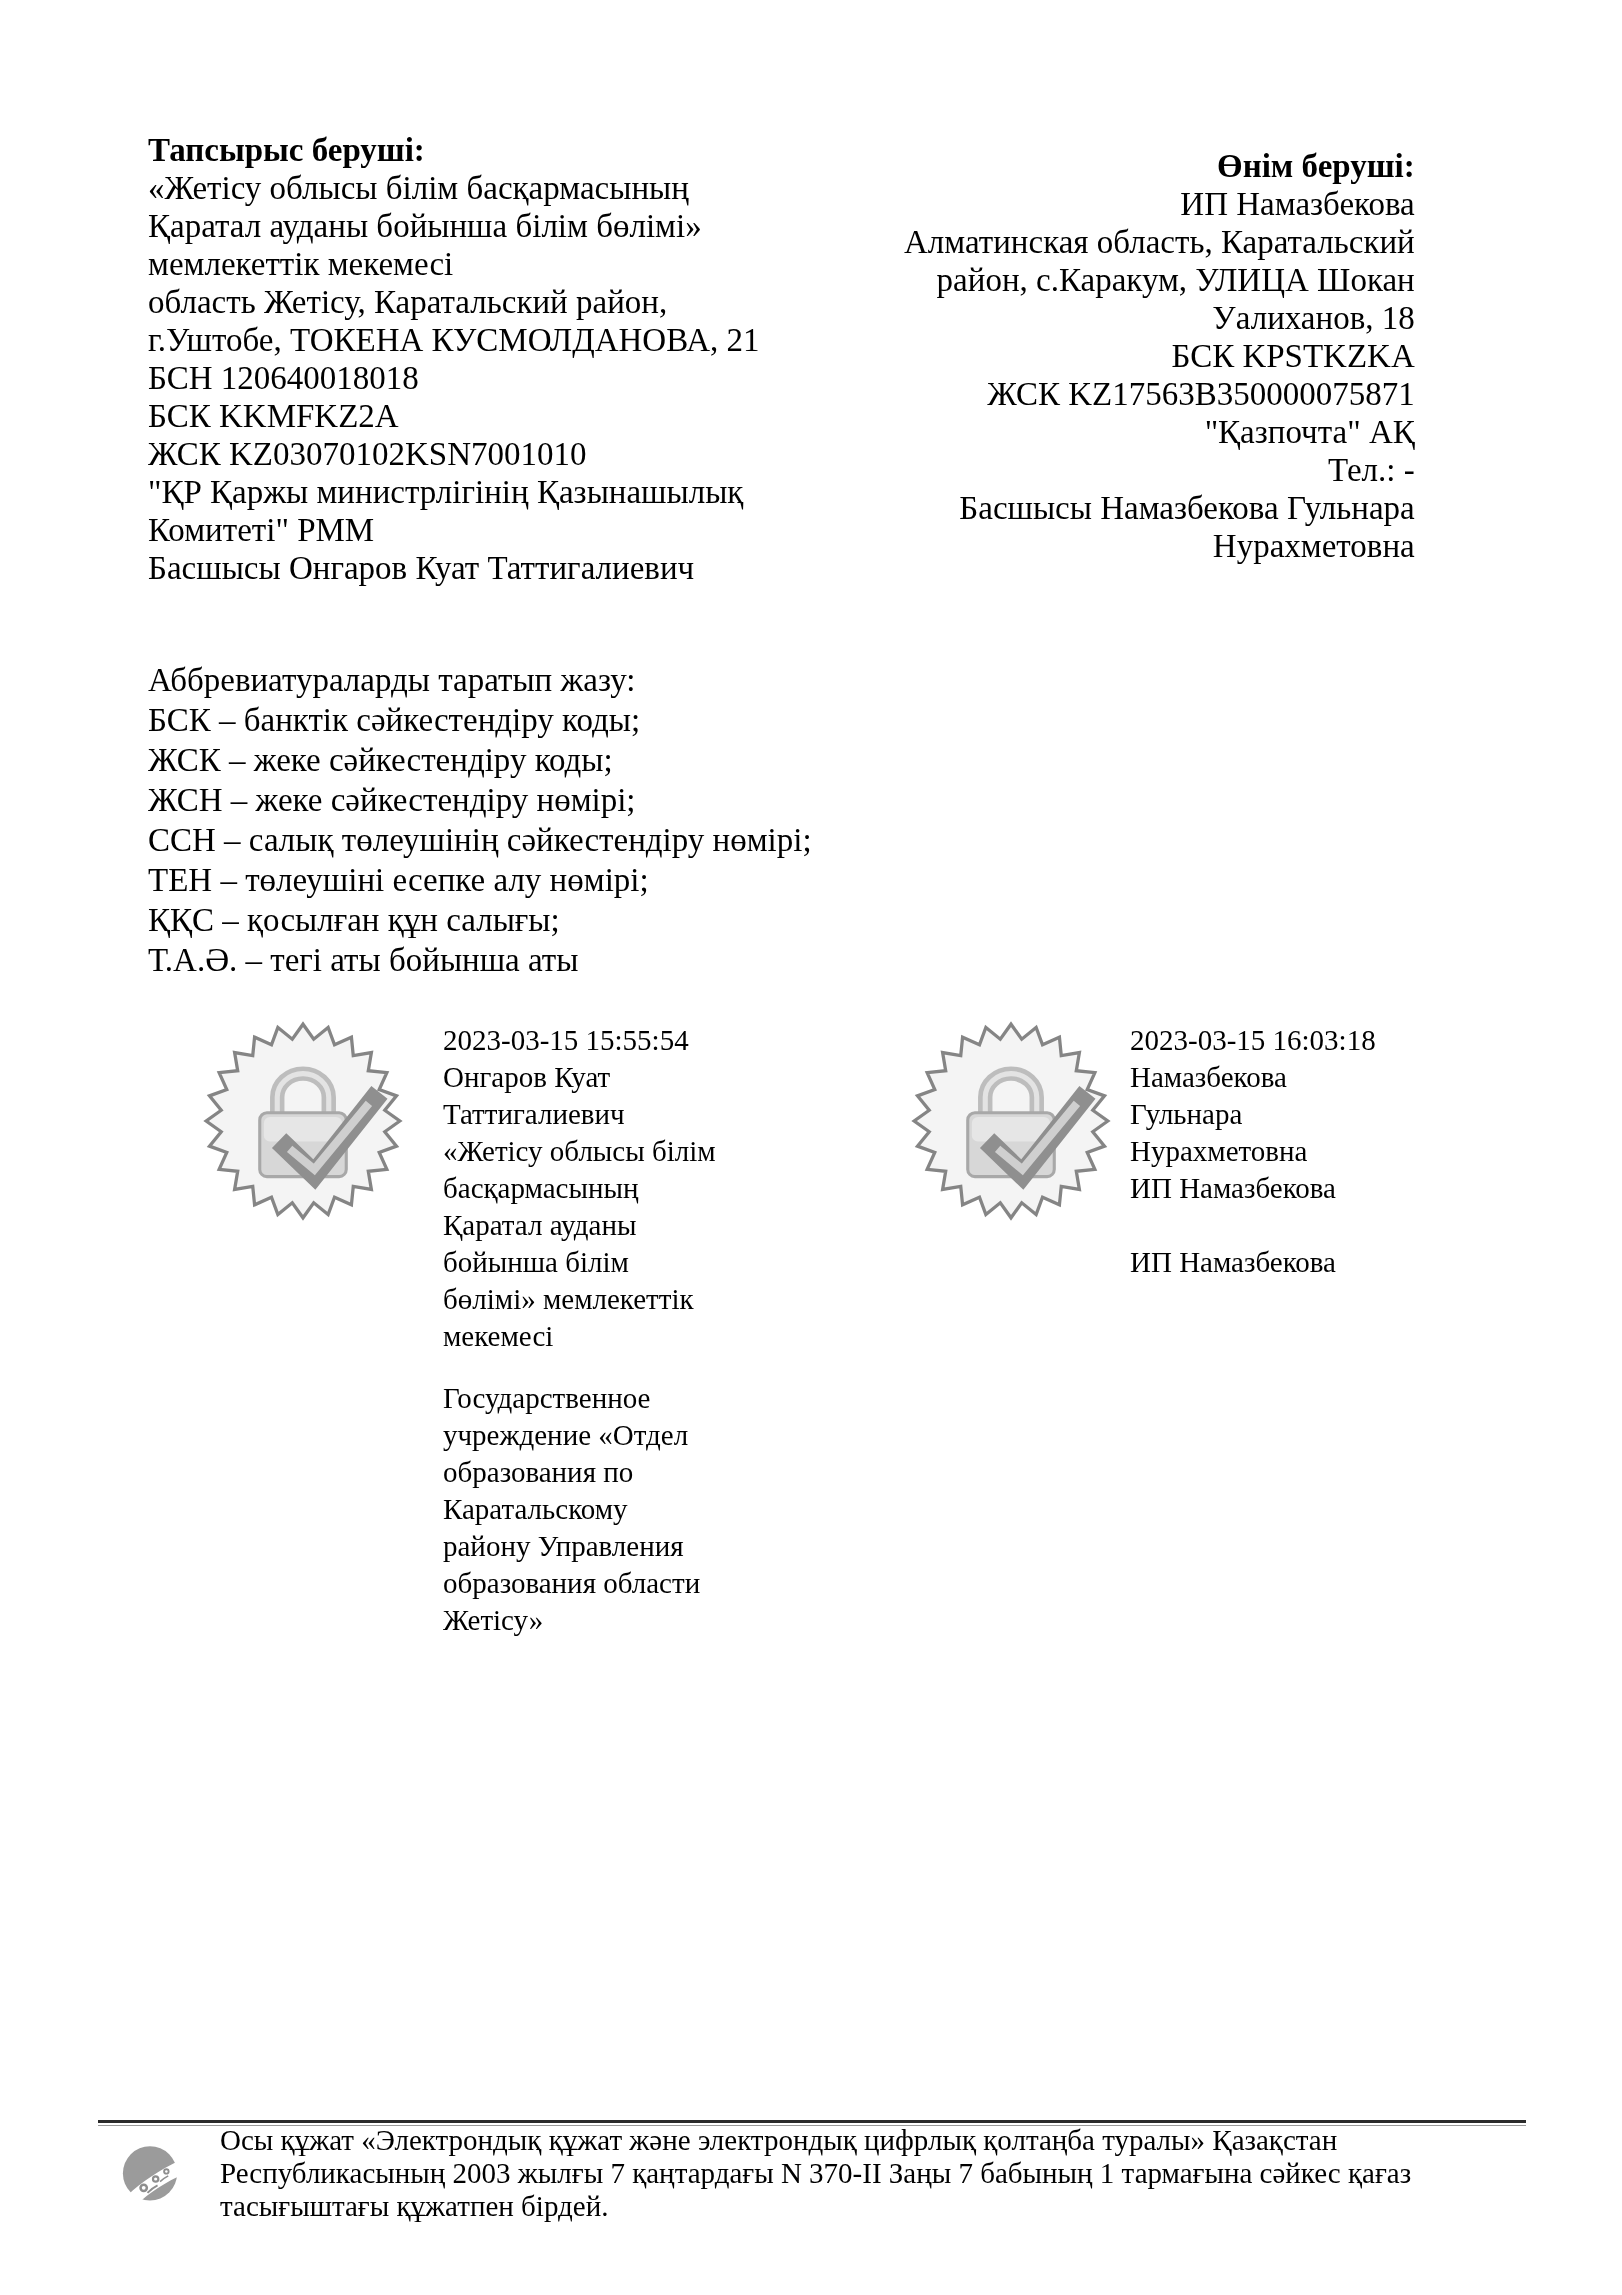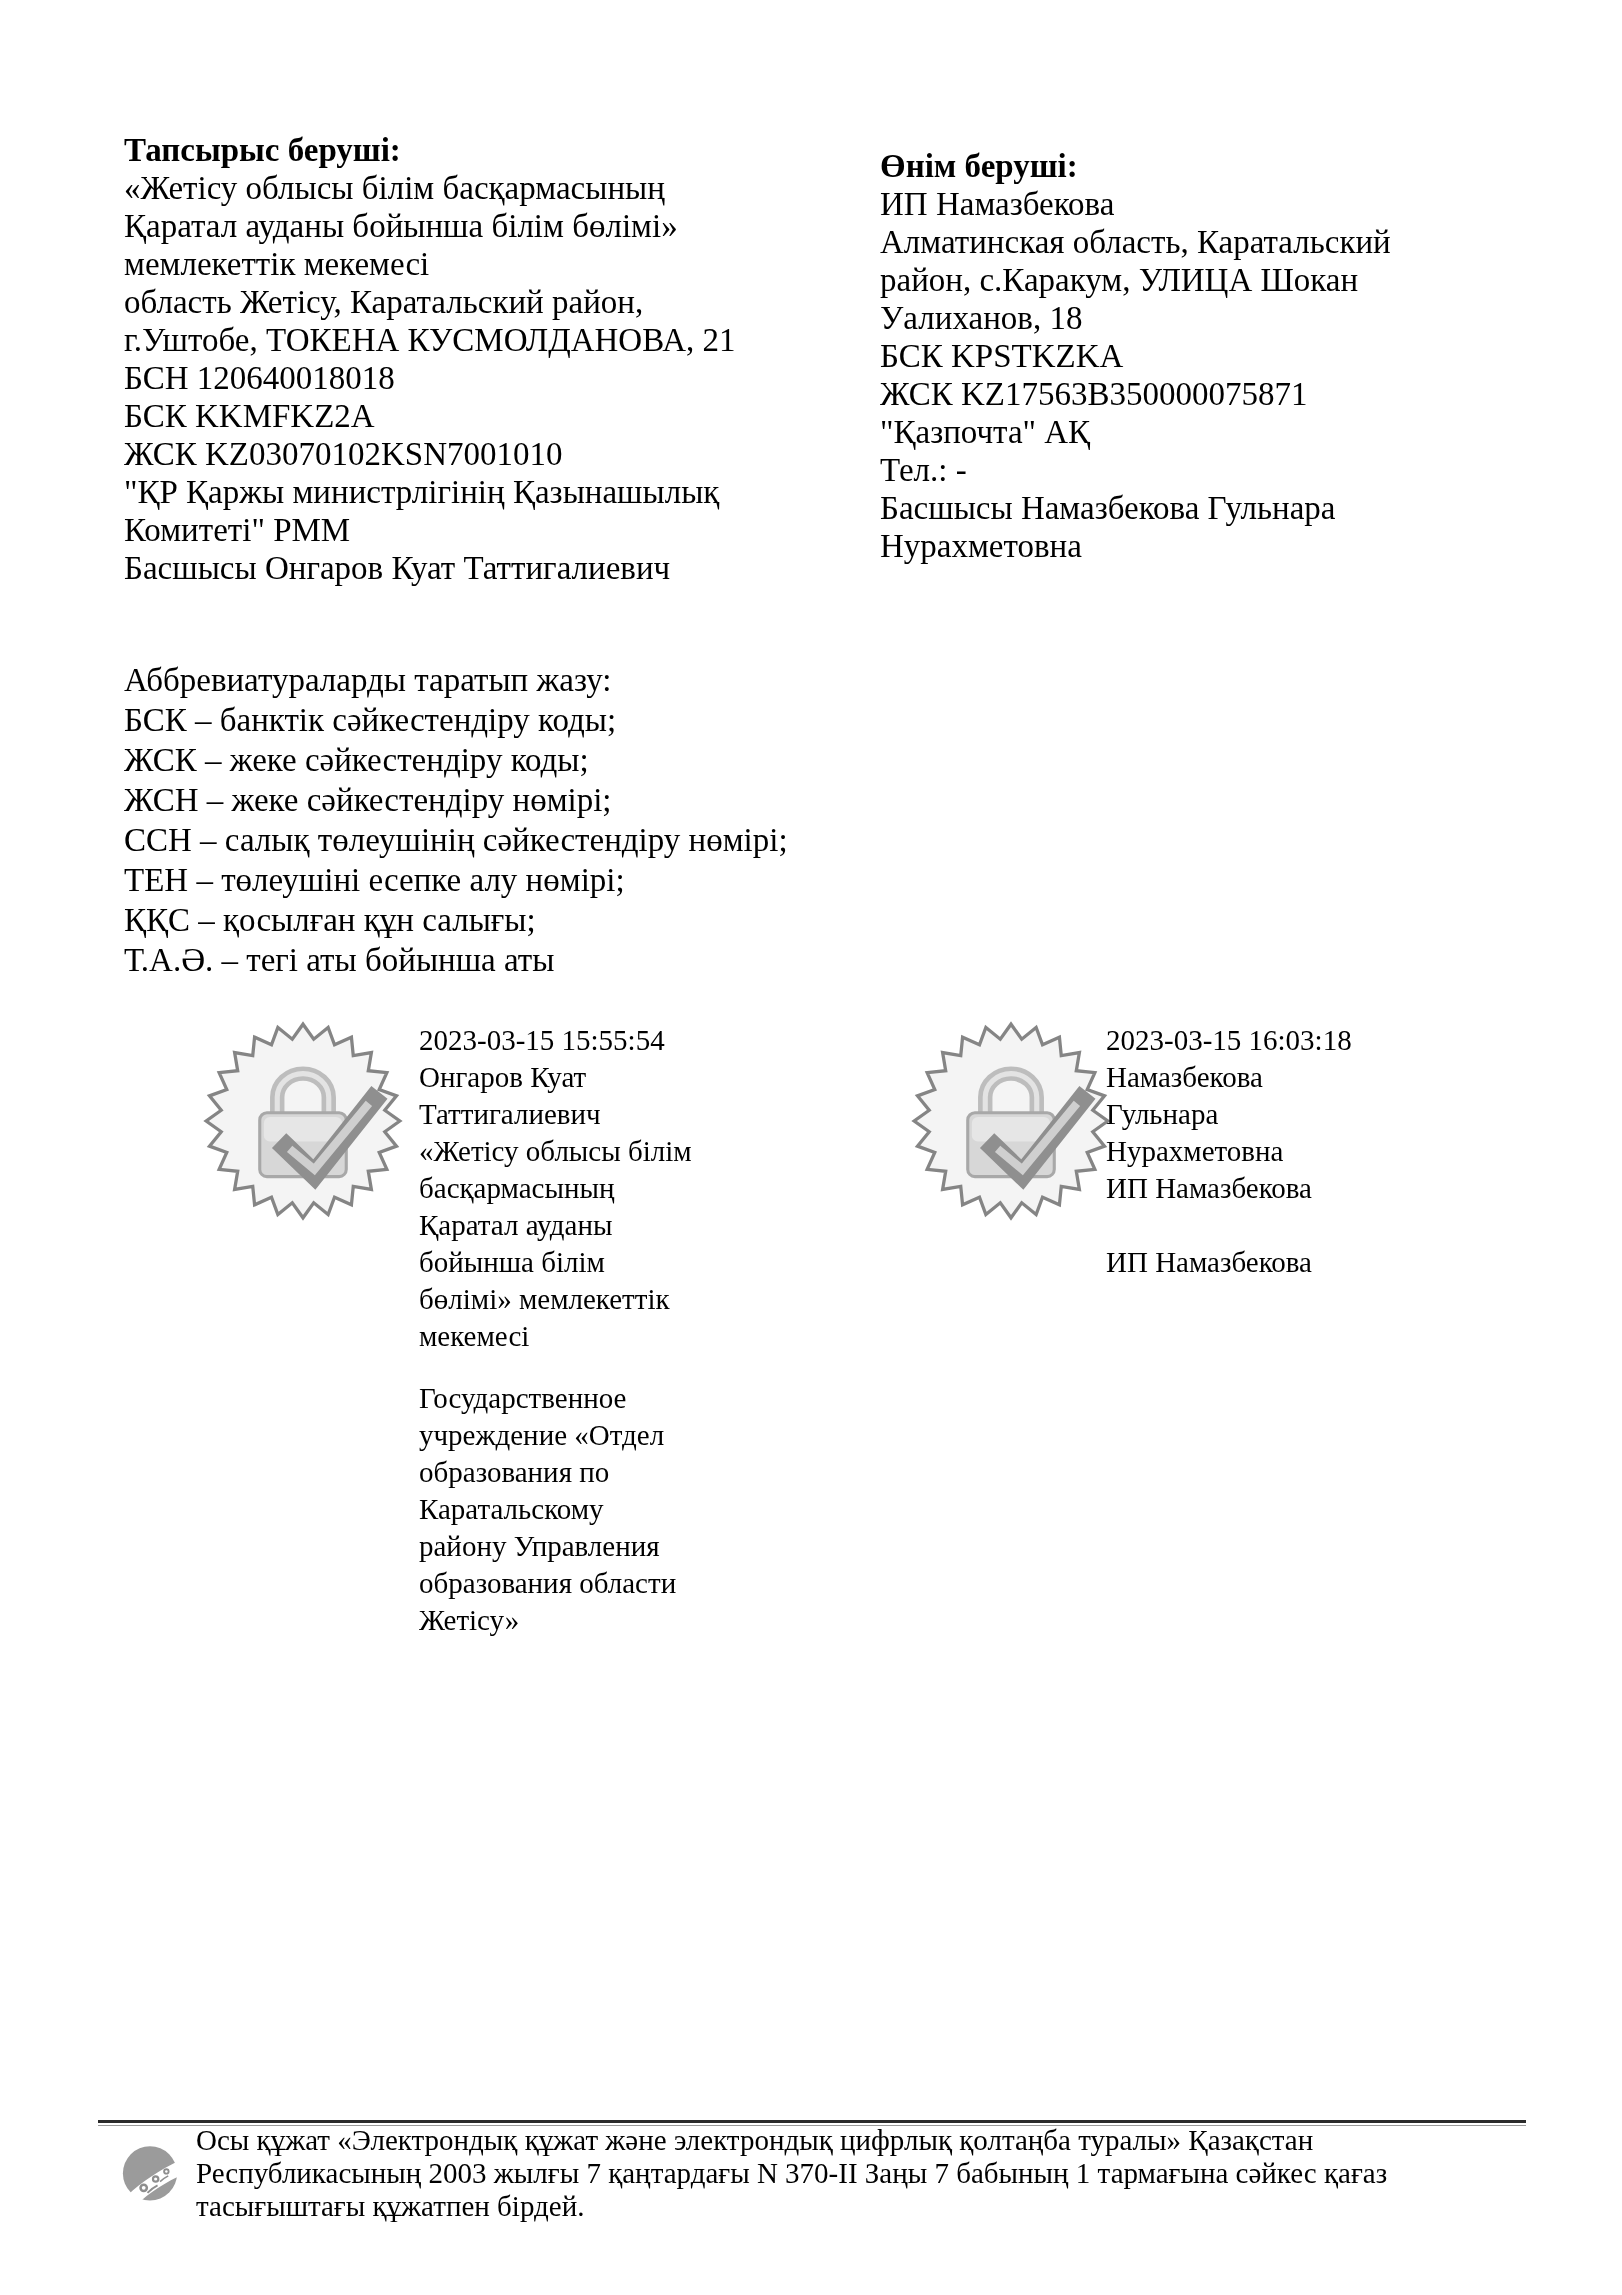--- a/index.html
+++ b/index.html
@@ -2,35 +2,35 @@
 <html style="font-size:10.5px"><head>
 <meta charset="utf-8">
 <style>
   html,body{margin:0;padding:0;}
   body{
     width:1623px;height:2295px;position:relative;background:#ffffff;
     font-family:"Liberation Serif","DejaVu Serif",serif;color:#000;
     overflow:hidden;
   }
   .abs{position:absolute;}
-  .line{white-space:nowrap;}
+  .line{white-space:nowrap;margin-left:24px;}
   .party{font-size:33px;line-height:38px;}
   .party-label{font-weight:bold;}
   .abbrev{font-size:33px;line-height:40px;}
   .sig-text{font-size:29px;line-height:37px;}
   .org-ru-gap{margin-top:25px;}
   .sig-gap{margin-top:37px;}
   .stamp{width:206px;height:206px;}
   .rule{left:98px;top:2120px;width:1428px;height:3.3px;background:#2b2b2b;}
   .rule-shadow{left:98px;top:2125px;width:1428px;height:0.7px;background:#9a9a9a;}
   .footer-text{font-size:29px;line-height:33px;font-family:Liberation Serif, serif;}
   .sphere{width:65px;height:63px;}
   
   #customer{left:124px;top:131px;}
-  #supplier{left:880px;top:147px;}
+  #supplier{left:880px;top:147px;text-align:right;}
   #abbreviations{left:124px;top:660px;}
   #stamp-left{left:200px;top:1018px;}
   #sig-left-text{left:419px;top:1022px;}
   #stamp-right{left:908px;top:1018px;}
   #sig-right-text{left:1106px;top:1022px;}
   #footer-icon{left:120px;top:2145px;}
   #footer-text{left:196px;top:2124px;}
 </style>
 </head>
 <body>

